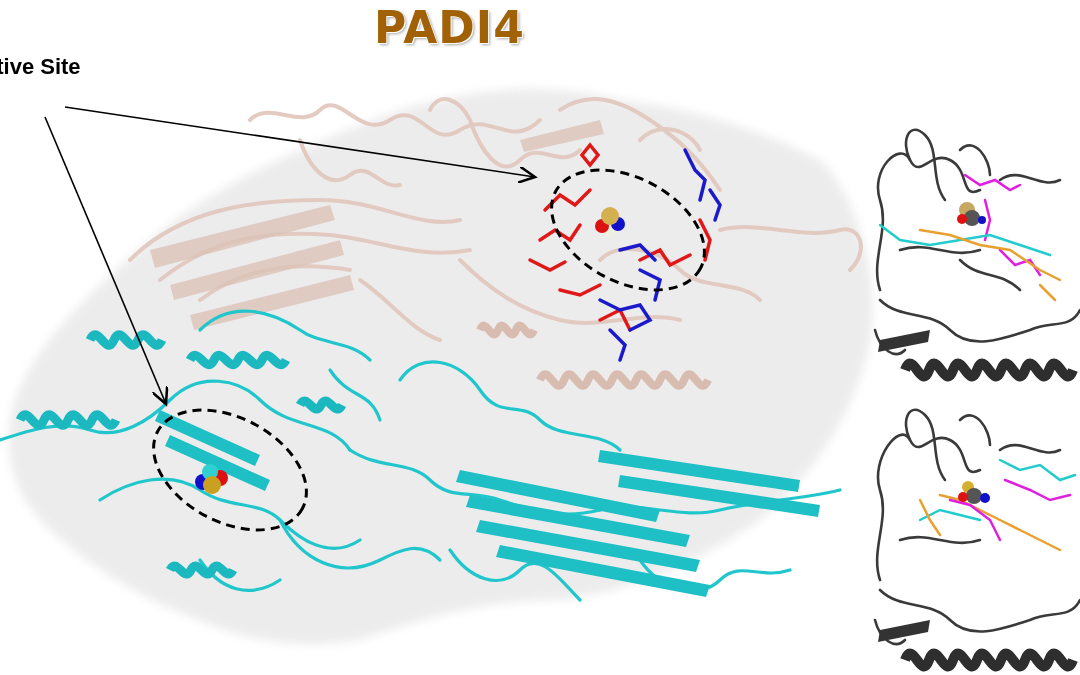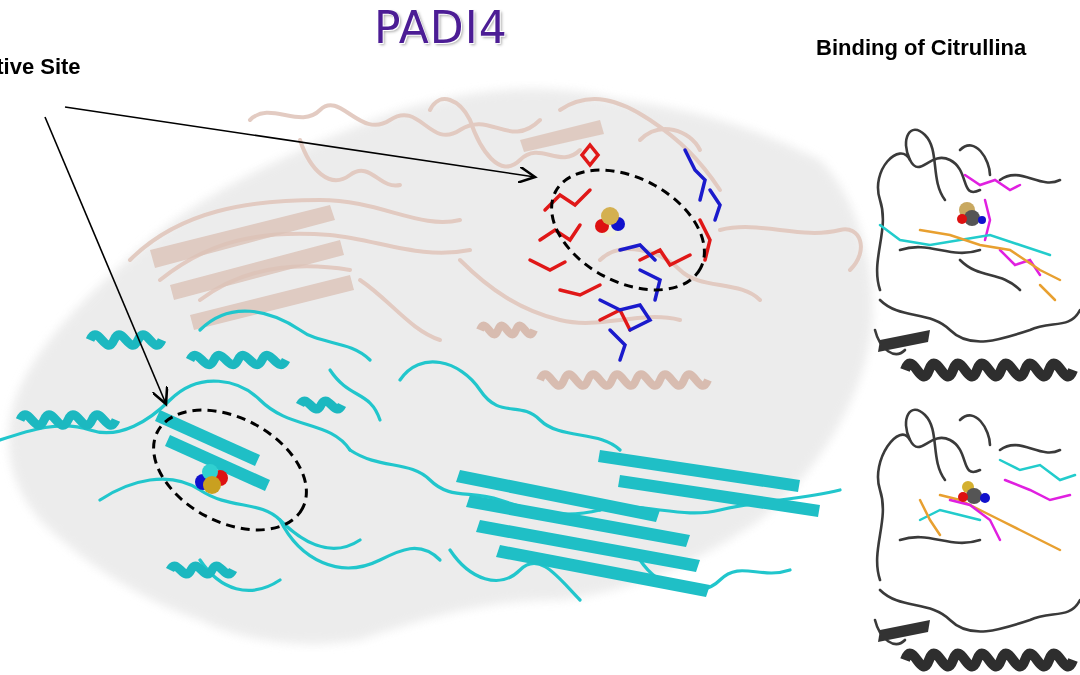--- a/index.html
+++ b/index.html
@@ -1,30 +1,29 @@
 <!DOCTYPE html>
 <html><head>
 <meta charset="utf-8">
 <style>
   html, body { margin:0; padding:0; background:#ffffff; }
   body { width:1080px; height:675px; position:relative; overflow:hidden; font-family:"Liberation Sans", sans-serif; }
-  .title-main { position:absolute; left:374px; top:2px; font-size:44px; font-weight:normal; color:#4c1d95; letter-spacing:1px;
+  .title-main { position:absolute; left:374px; top:2px; font-size:44px; font-weight:bold; color:#a16207; letter-spacing:1px;
     text-shadow: 1px 1px 0 #fff, -1px -1px 0 #fff, 2px 2px 3px #aaa; font-family:"DejaVu Sans", sans-serif; }
   .label-active { position:absolute; left:-16px; top:54px; font-size:22px; font-weight:bold; color:#000; white-space:nowrap; }
   .label-right { position:absolute; left:816px; top:34px; font-size:22px; font-weight:bold; color:#000; line-height:28px; text-align:center; white-space:nowrap; }
   .label-right span { display:block; }
   svg { position:absolute; left:0; top:0; }
 </style>
 </head>
 <body>
 
 <div class="title-main">PADI4</div>
 <div class="label-active">ctive Site</div>
 <div class="label-right">
-  <span>Binding of Citrullina</span>
 </div>
 
 <svg width="1080" height="675" viewBox="0 0 1080 675">
   <defs>
     <marker id="arrowhead" markerWidth="12" markerHeight="10" refX="10" refY="5" orient="auto">
       <path d="M0,0 L10,5 L0,10" fill="none" stroke="#000" stroke-width="1.6"></path>
     </marker>
     <filter id="blur6">
         <feGaussianBlur stdDeviation="5"></feGaussianBlur>
       </filter>

